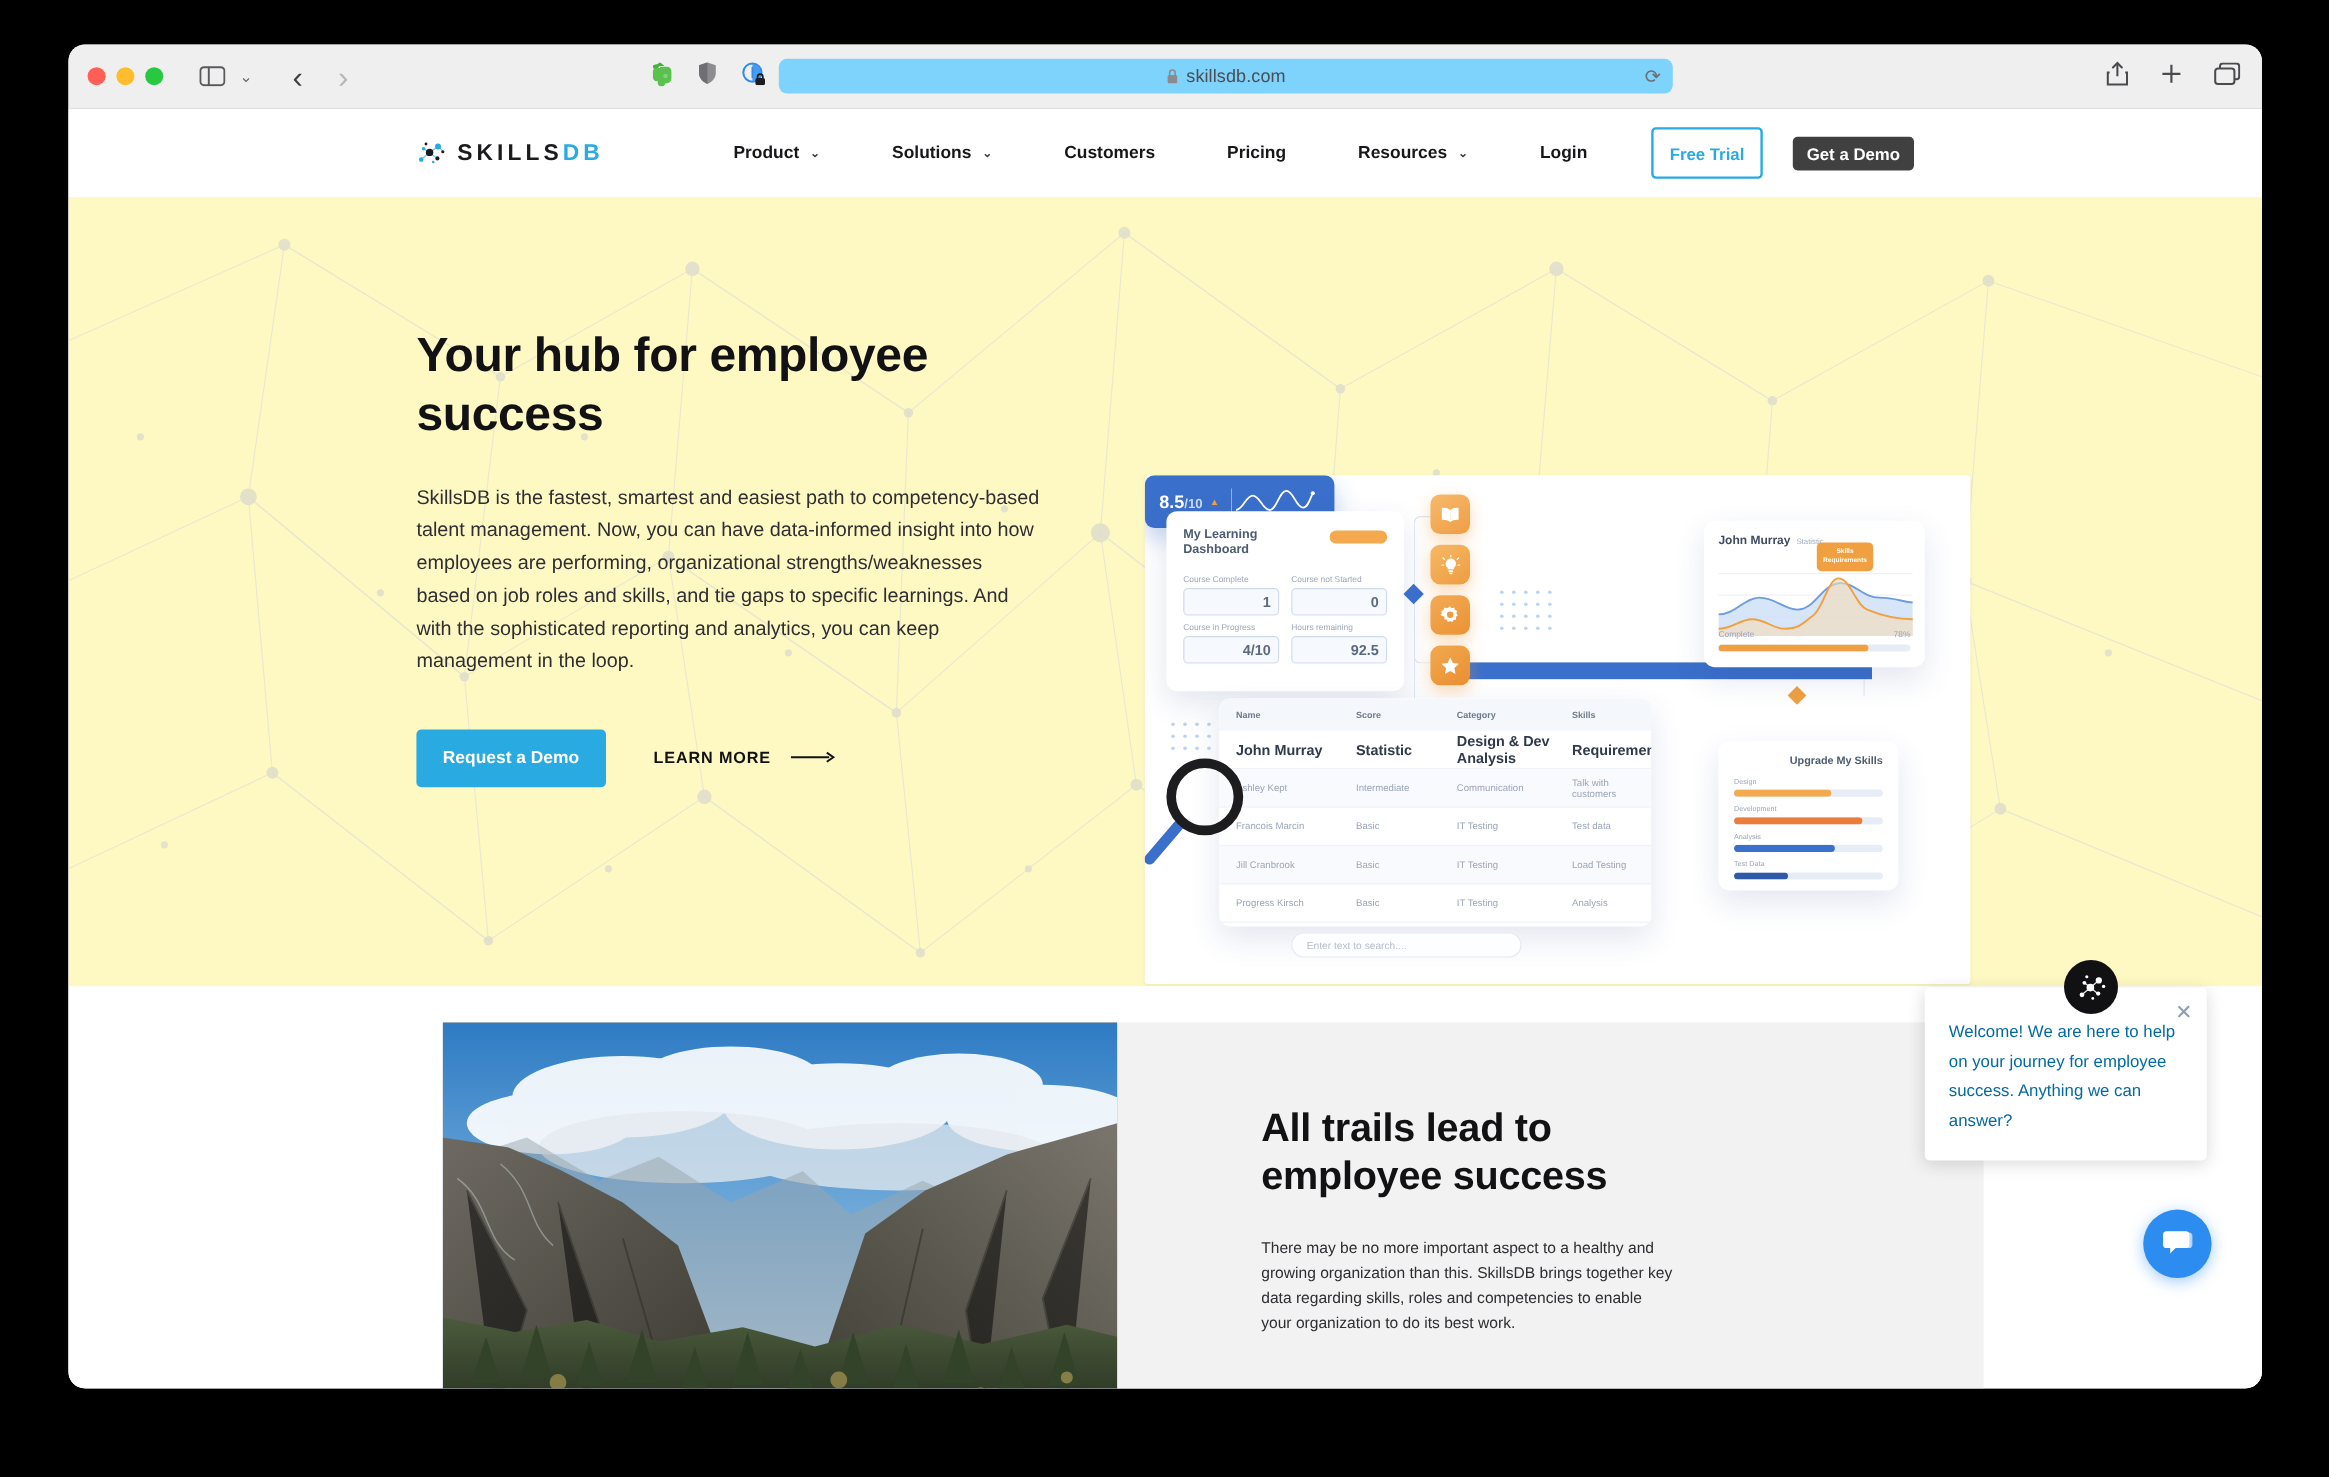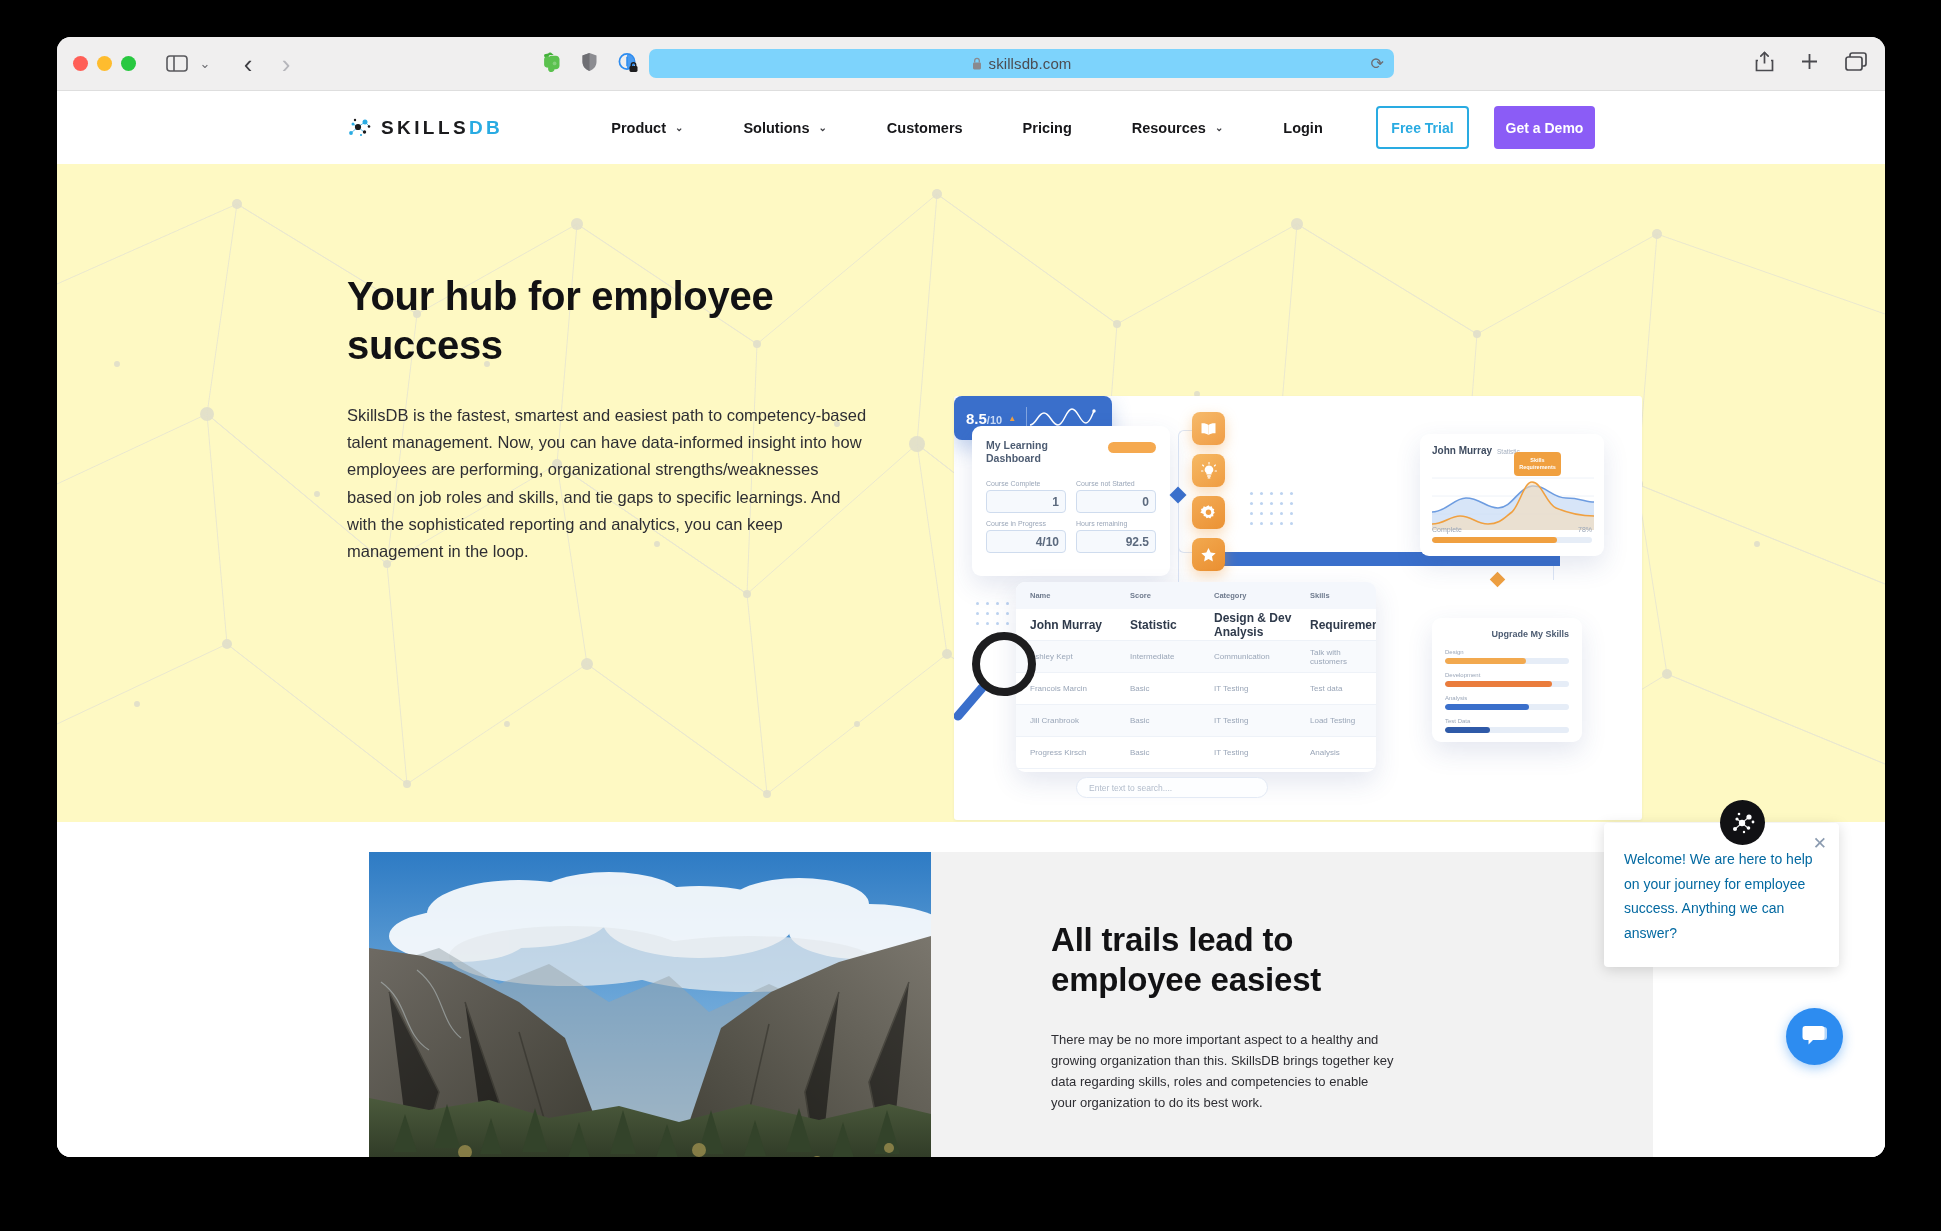--- a/index.html
+++ b/index.html
@@ -51,21 +51,21 @@
   #main-nav { display: flex; align-items: center; margin-left: 108px; }
   .nav-item { display: flex; align-items: center; font-size: 14.5px; font-weight: 700; color: #17171a; margin-right: 60px; cursor: pointer; white-space: nowrap; }
   .nav-caret { margin-left: 9px; font-size: 10px; color: #3b3b40; }
 
   #header-actions { position: absolute; right: 290px; display: flex; align-items: center; gap: 25px; }
   #free-trial-btn {
     width: 93px; height: 43px; border: 2px solid #29abe2; border-radius: 4px; background: #fff;
     color: #29abe2; font-size: 14px; font-weight: 700; display: flex; align-items: center; justify-content: center; cursor: pointer;
   }
   #get-demo-btn {
-    width: 101px; height: 43px; border-radius: 4px; background: #8b5cf6; border: none;
+    width: 101px; height: 28px; border-radius: 4px; background: #404040; border: none;
     color: #fff; font-size: 14px; font-weight: 700; display: flex; align-items: center; justify-content: center; cursor: pointer;
   }
 
   
   #hero { position: relative; height: 658px; background: #fef9c3; overflow: hidden; }
   #hero-bg { position: absolute; inset: 0; opacity: .62; }
   #hero-inner { position: relative; z-index: 2; display: flex; height: 100%; }
   #hero-copy { width: 560px; margin-left: 290px; padding-top: 108px; }
   #hero-title { font-size: 40px; line-height: 1.22; font-weight: 700; color: #121214; letter-spacing: -.3px; max-width: 470px; }
   #hero-body { margin-top: 32px; font-size: 16.5px; line-height: 1.66; color: #2e2e33; max-width: 520px; }
@@ -373,20 +373,32 @@
             <circle cx="800" cy="560" r="3"></circle>
               <circle cx="1150" cy="540" r="3"></circle>
               <circle cx="1500" cy="560" r="3"></circle>
           </g>
         </svg>
 
         <div id="hero-inner">
           <div id="hero-copy">
             <h1 id="hero-title">Your hub for employee success</h1>
             <p id="hero-body">SkillsDB is the fastest, smartest and easiest path to competency-based talent management. Now, you can have data-informed insight into how employees are performing, organizational strengths/weaknesses based on job roles and skills, and tie gaps to specific learnings. And with the sophisticated reporting and analytics, you can keep management in the loop.</p>
+            <div id="hero-cta">
+              <button id="request-demo-btn">Request a Demo</button>
+              <div class="learn-more">
+                <span>LEARN MORE</span>
+                <span class="lm-arrow">
+                  <svg width="38" height="10" viewBox="0 0 38 10">
+                      <line x1="0" y1="5" x2="32" y2="5" stroke="#121214" stroke-width="1.6"></line>
+                      <path d="M30 1.2 35.5 5 30 8.8" fill="none" stroke="#121214" stroke-width="1.6"></path>
+                    </svg>
+                </span>
+              </div>
+            </div>
           </div>
         </div>
 
         <div id="hero-art">
 
           <div class="dot-grid" style="left:296px; top:96px; grid-template-columns:repeat(5,3px);">
             <i></i>
               <i></i>
               <i></i>
               <i></i>
@@ -602,21 +614,21 @@
                   <div class="skc-fill" style="width:36%; background:#2f5aa8;"></div>
                 </div>
             </div>
           </div>
         </div>
       </section>
 
       <section id="trails">
         <div id="trail-panel">
           <div id="trail-copy">
-            <h2 id="trails-title">All trails lead to employee easiest</h2>
+            <h2 id="trails-title">All trails lead to employee success</h2>
             <p id="trails-body">There may be no more important aspect to a healthy and growing organization than this. SkillsDB brings together key data regarding skills, roles and competencies to enable your organization to do its best work.</p>
 
           </div>
         </div>
 
         <div id="trail-photo">
           <svg width="562" height="330" viewBox="0 0 562 330" preserveAspectRatio="none">
             <defs>
               <linearGradient id="sky" x1="0" y1="0" x2="0" y2="1">
                 <stop offset="0" stop-color="#2e7bc4"></stop>

